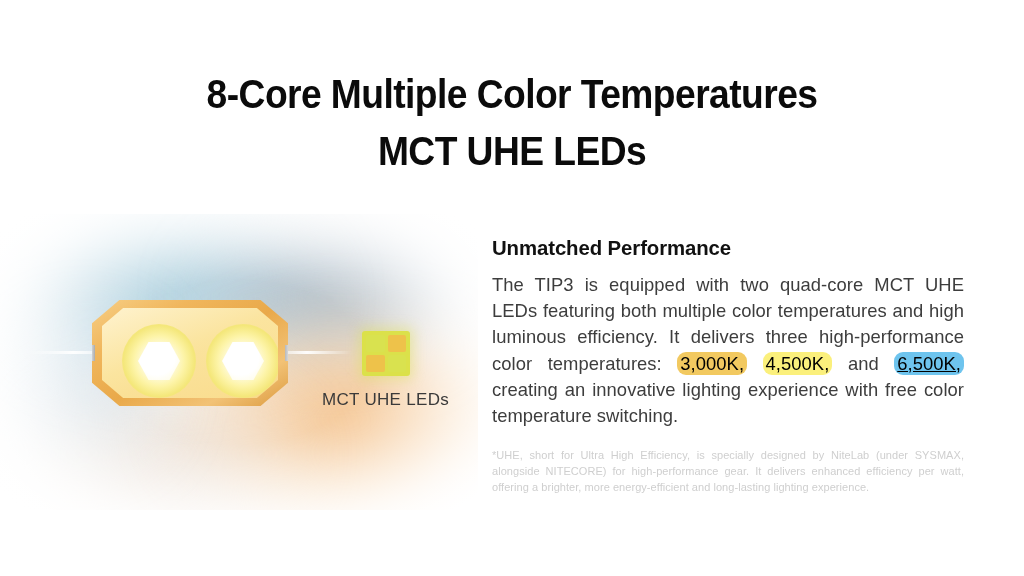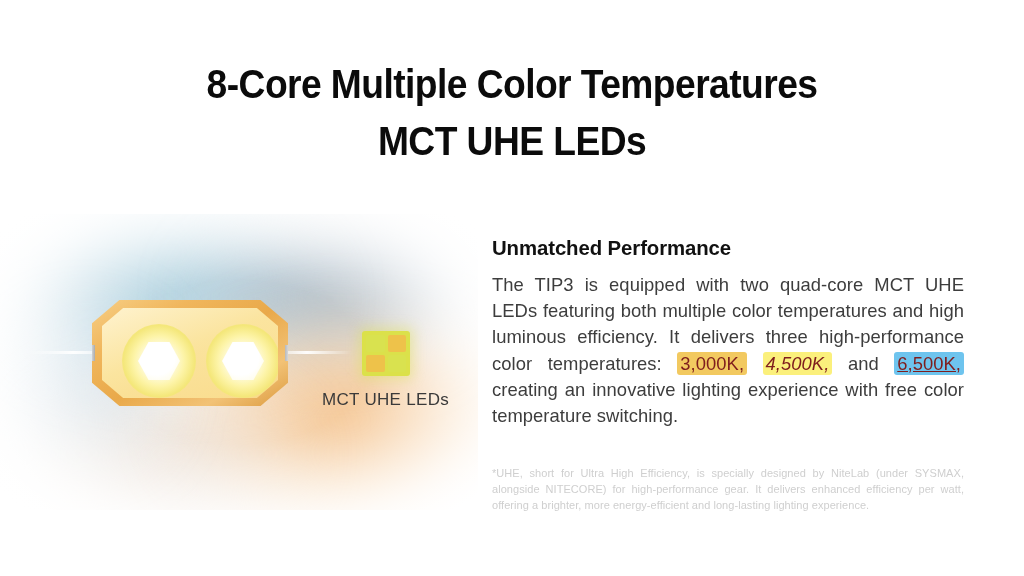--- a/index.html
+++ b/index.html
@@ -17,21 +17,21 @@
 
   .page {
     position: absolute;
     inset: 0;
     background: #ffffff;
   }
 
   
   .title-block {
     position: absolute;
-    top: 56px;
+    top: 66px;
     left: 0;
     width: 1024px;
     text-align: center;
   }
   .title-line {
     font-family: "Liberation Sans Narrow", "Liberation Sans", sans-serif;
     font-weight: bold;
     font-size: 40px;
     line-height: 57px;
     letter-spacing: -0.6px;
@@ -207,30 +207,30 @@
   .body-copy {
     font-family: "Liberation Sans Narrow", "Liberation Sans", sans-serif;
     font-size: 18.4px;
     line-height: 26.2px;
     color: #3d3d3d;
     text-align: justify;
     margin: 0;
     letter-spacing: 0.05px;
   }
   .body-copy .hl {
-    border-radius: 3px;
+    border-radius: 9px;
     padding: 1px 3px;
-    color: #7f1d1d;
+    color: #000000;
   }
   .hl-3000 { background: #f2c960; }
-  .hl-4500 { background: #fbf07c; font-style: italic; }
+  .hl-4500 { background: #fbf07c; }
   .hl-6500 { background: #6ec4ee; text-decoration: underline; }
 
   .footnote {
-    margin-top: 36px;
+    margin-top: 18px;
     font-family: "Liberation Sans Narrow", "Liberation Sans", sans-serif;
     font-size: 11px;
     line-height: 16px;
     color: #cfcfcf;
     text-align: justify;
     letter-spacing: 0.05px;
   }
 </style>
 </head>
 <body>

